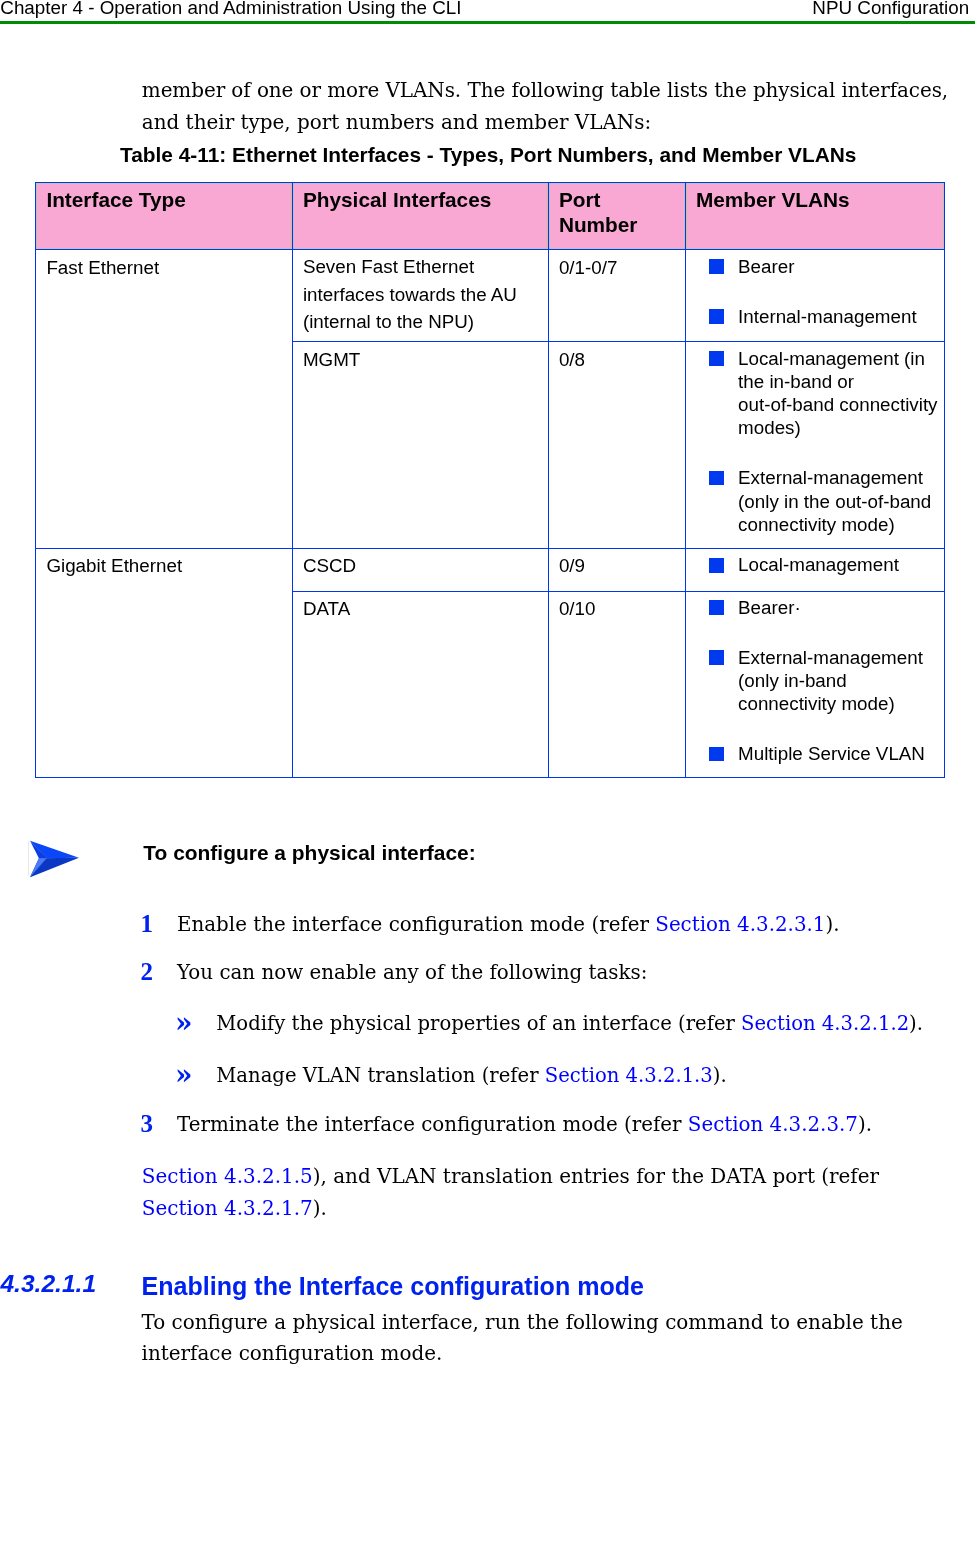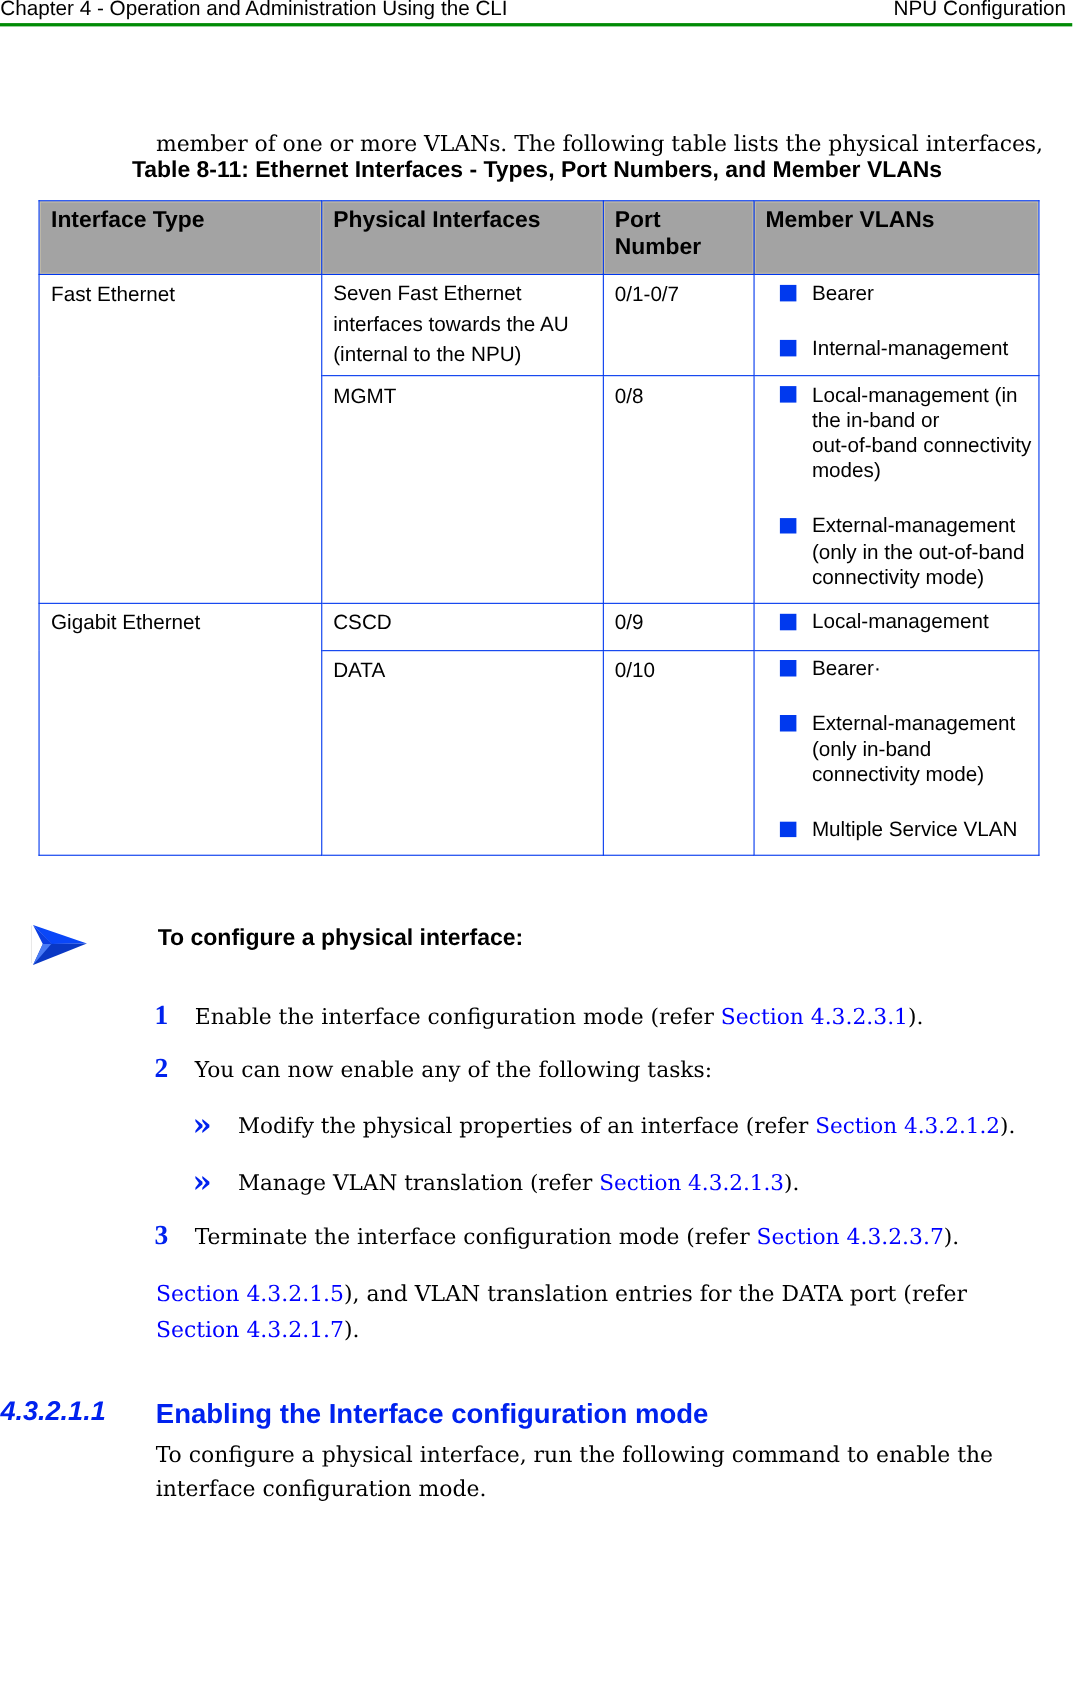--- a/index.html
+++ b/index.html
@@ -10,33 +10,33 @@
 
   
   .hdr-left{position:absolute;left:0.3px;top:-3.2px;font-family:"Liberation Sans",sans-serif;
             font-size:18.82px;color:#000;white-space:nowrap;}
   .hdr-right{position:absolute;right:5.8px;top:-3.2px;font-family:"Liberation Sans",sans-serif;
              font-size:18.82px;color:#000;white-space:nowrap;}
   .hdr-rule{position:absolute;left:0;top:20.8px;width:975px;height:3.5px;background:#008b05;}
 
   
   .intro{position:absolute;left:141.8px;top:75.4px;color:#000;}
-  .intro div{font-size:19.95px;line-height:31.9px;white-space:nowrap;margin-top:40px;}
+  .intro div{font-size:19.95px;line-height:31.9px;white-space:nowrap;}
   .intro div:first-child{letter-spacing:-0.068px;}
 
   
   .tbl-caption{position:absolute;left:120px;top:142.8px;font-family:"Liberation Sans",sans-serif;
                font-weight:bold;font-size:20.87px;color:#000;white-space:nowrap;}
 
   
   table.dt{position:absolute;left:35px;top:182px;border-collapse:collapse;
            font-family:"Liberation Sans",sans-serif;font-size:18.8px;color:#000;table-layout:fixed;}
   table.dt td,table.dt th{border:1.5px solid #0037ee;vertical-align:top;text-align:left;
            font-weight:normal;padding:4.5px 6px 11.9px 10.4px;line-height:25.2px;}
-  table.dt thead th{background:#a3a3a3;box-shadow:inset 0 1px 0 #c6bfa9, inset 0 -1px 0 #c6bfa9, inset 1px 0 0 #c6bfa9, inset -1px 0 0 #c6bfa9;font-weight:bold;font-size:20.8px;line-height:25.4px;
+  table.dt thead th{background:#f9a8d4;box-shadow:inset 0 1px 0 #c6bfa9, inset 0 -1px 0 #c6bfa9, inset 1px 0 0 #c6bfa9, inset -1px 0 0 #c6bfa9;font-weight:bold;font-size:20.8px;line-height:25.4px;
            padding-top:3.8px;padding-bottom:11.7px;}
   table.dt td.vcell{padding-left:12px;}
   table.dt td.pi{line-height:27.3px;padding-top:3.2px;padding-bottom:5.8px;}
   .vbul{margin:0;padding:0;list-style:none;line-height:23.25px;}
   .vbul li{position:relative;padding-left:40.6px;margin:0 0 26.6px 0;}
   .vbul li:last-child{margin-bottom:0;}
   .sq{position:absolute;left:11.6px;top:4.4px;width:14.8px;height:14.8px;background:#0039ee;}
   .nw{white-space:nowrap;}
 
   
@@ -80,23 +80,24 @@
 <body>
 
 <div class="page">
 
   <div class="hdr-left">Chapter 4 - Operation and Administration Using the CLI</div>
   <div class="hdr-right">NPU Configuration</div>
   <div class="hdr-rule"></div>
 
   <div class="intro">
     <div>member of one or more VLANs. The following table lists the physical interfaces,</div>
-  </div>
-
-  <div class="tbl-caption">Table 8-11: Ethernet Interfaces - Types, Port Numbers, and Member VLANs</div>
+    <div>and their type, port numbers and member VLANs:</div>
+  </div>
+
+  <div class="tbl-caption">Table 4-11: Ethernet Interfaces - Types, Port Numbers, and Member VLANs</div>
 
   <table class="dt">
     <colgroup>
         <col style="width:256.5px">
         <col style="width:256px">
         <col style="width:137px">
         <col style="width:255.5px">
       </colgroup>
     <thead>
       <tr>

